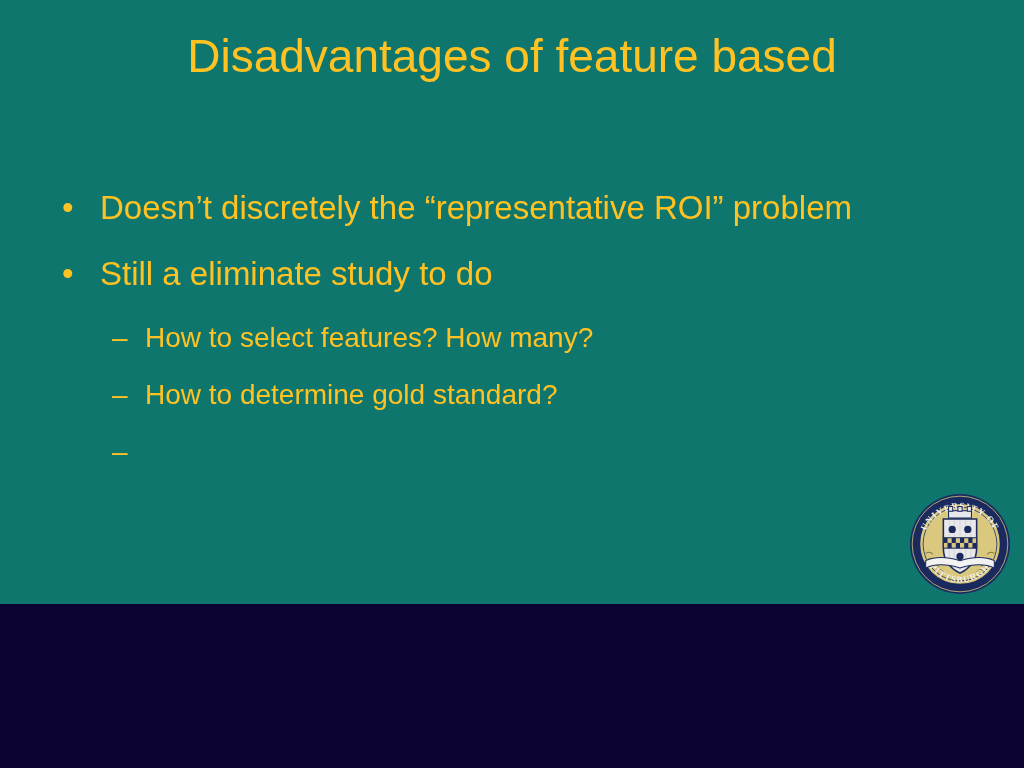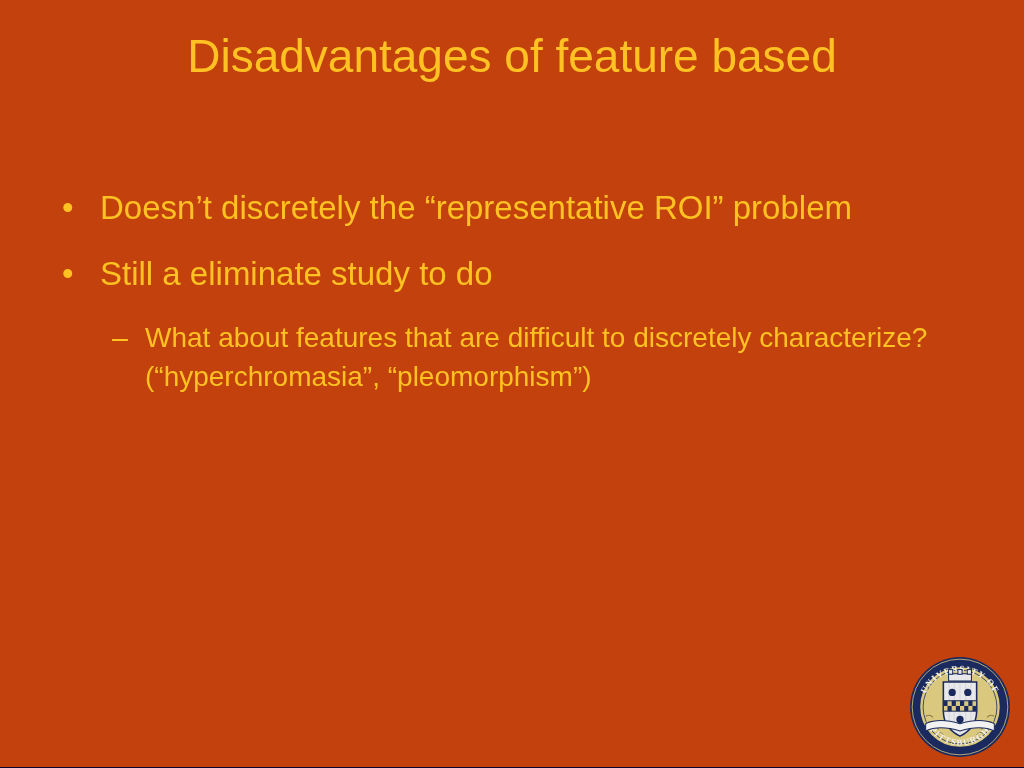--- a/index.html
+++ b/index.html
@@ -9,22 +9,22 @@
   body {
     width: 1024px;
     height: 768px;
     background: #0d0333;
     font-family: "Liberation Sans", sans-serif;
     overflow: hidden;
   }
   #slide {
     position: relative;
     width: 1024px;
-    height: 767px;
-    background: #c2410c;
+    height: 604px;
+    background: #0f766e;
     box-sizing: border-box;
   }
 
   
   #title-block {
     position: absolute;
     left: 62px;
     top: 30px;
     width: 900px;
     text-align: center;
@@ -117,29 +117,30 @@
       <span class="txt">Doesn’t discretely the “representative ROI” problem</span>
     </div>
 
     <div class="lvl1 gap-before">
       <span class="marker">•</span>
       <span class="txt">Still a eliminate study to do</span>
     </div>
 
     <div class="lvl2 gap-before">
       <span class="marker">–</span>
+      <span class="txt">How to select features? How many?</span>
     </div>
 
     <div class="lvl2">
       <span class="marker">–</span>
+      <span class="txt">How to determine gold standard?</span>
     </div>
 
     <div class="lvl2">
       <span class="marker">–</span>
-      <span class="txt">What about features that are difficult to discretely characterize? (“hyperchromasia”, “pleomorphism”)</span>
     </div>
 
   </div>
 
   <div id="logo">
     <svg viewBox="0 0 200 200" width="104" height="104">
       <defs>
         <path id="arcTop" d="M 28 104 A 72 72 0 0 1 172 104" fill="none"></path>
         <path id="arcBot" d="M 30 104 A 70 70 0 0 0 170 104" fill="none"></path>
       </defs>

